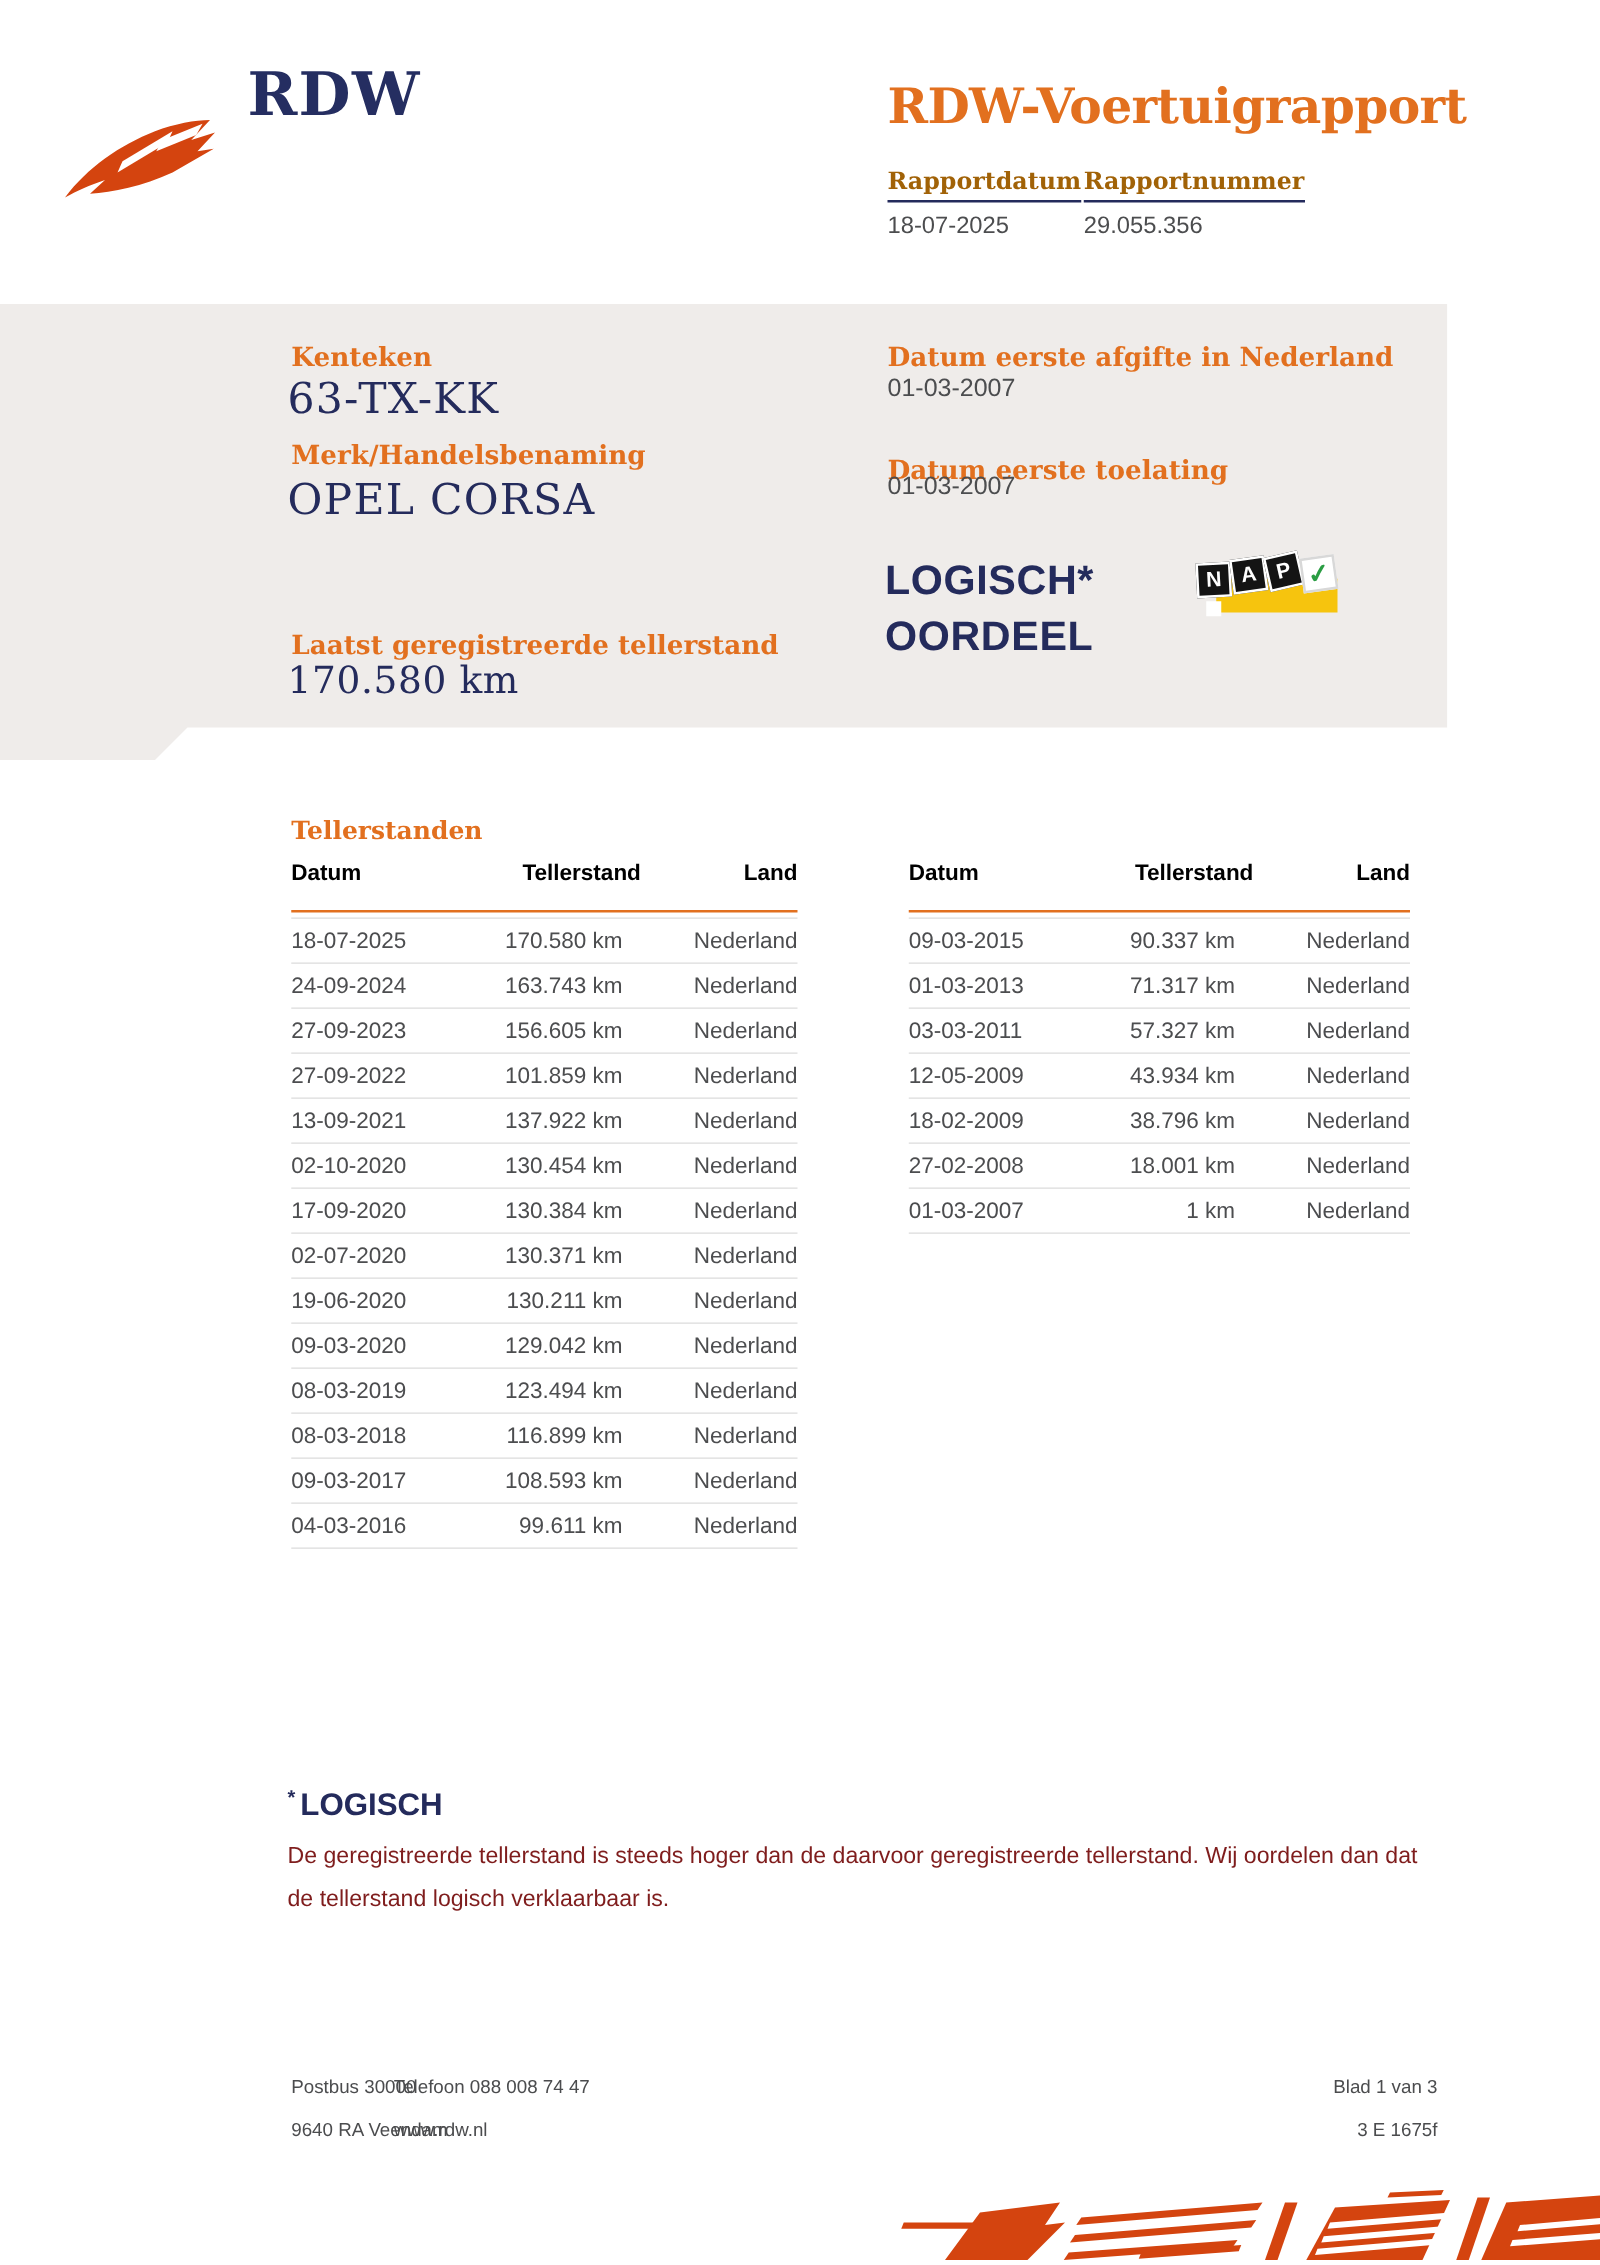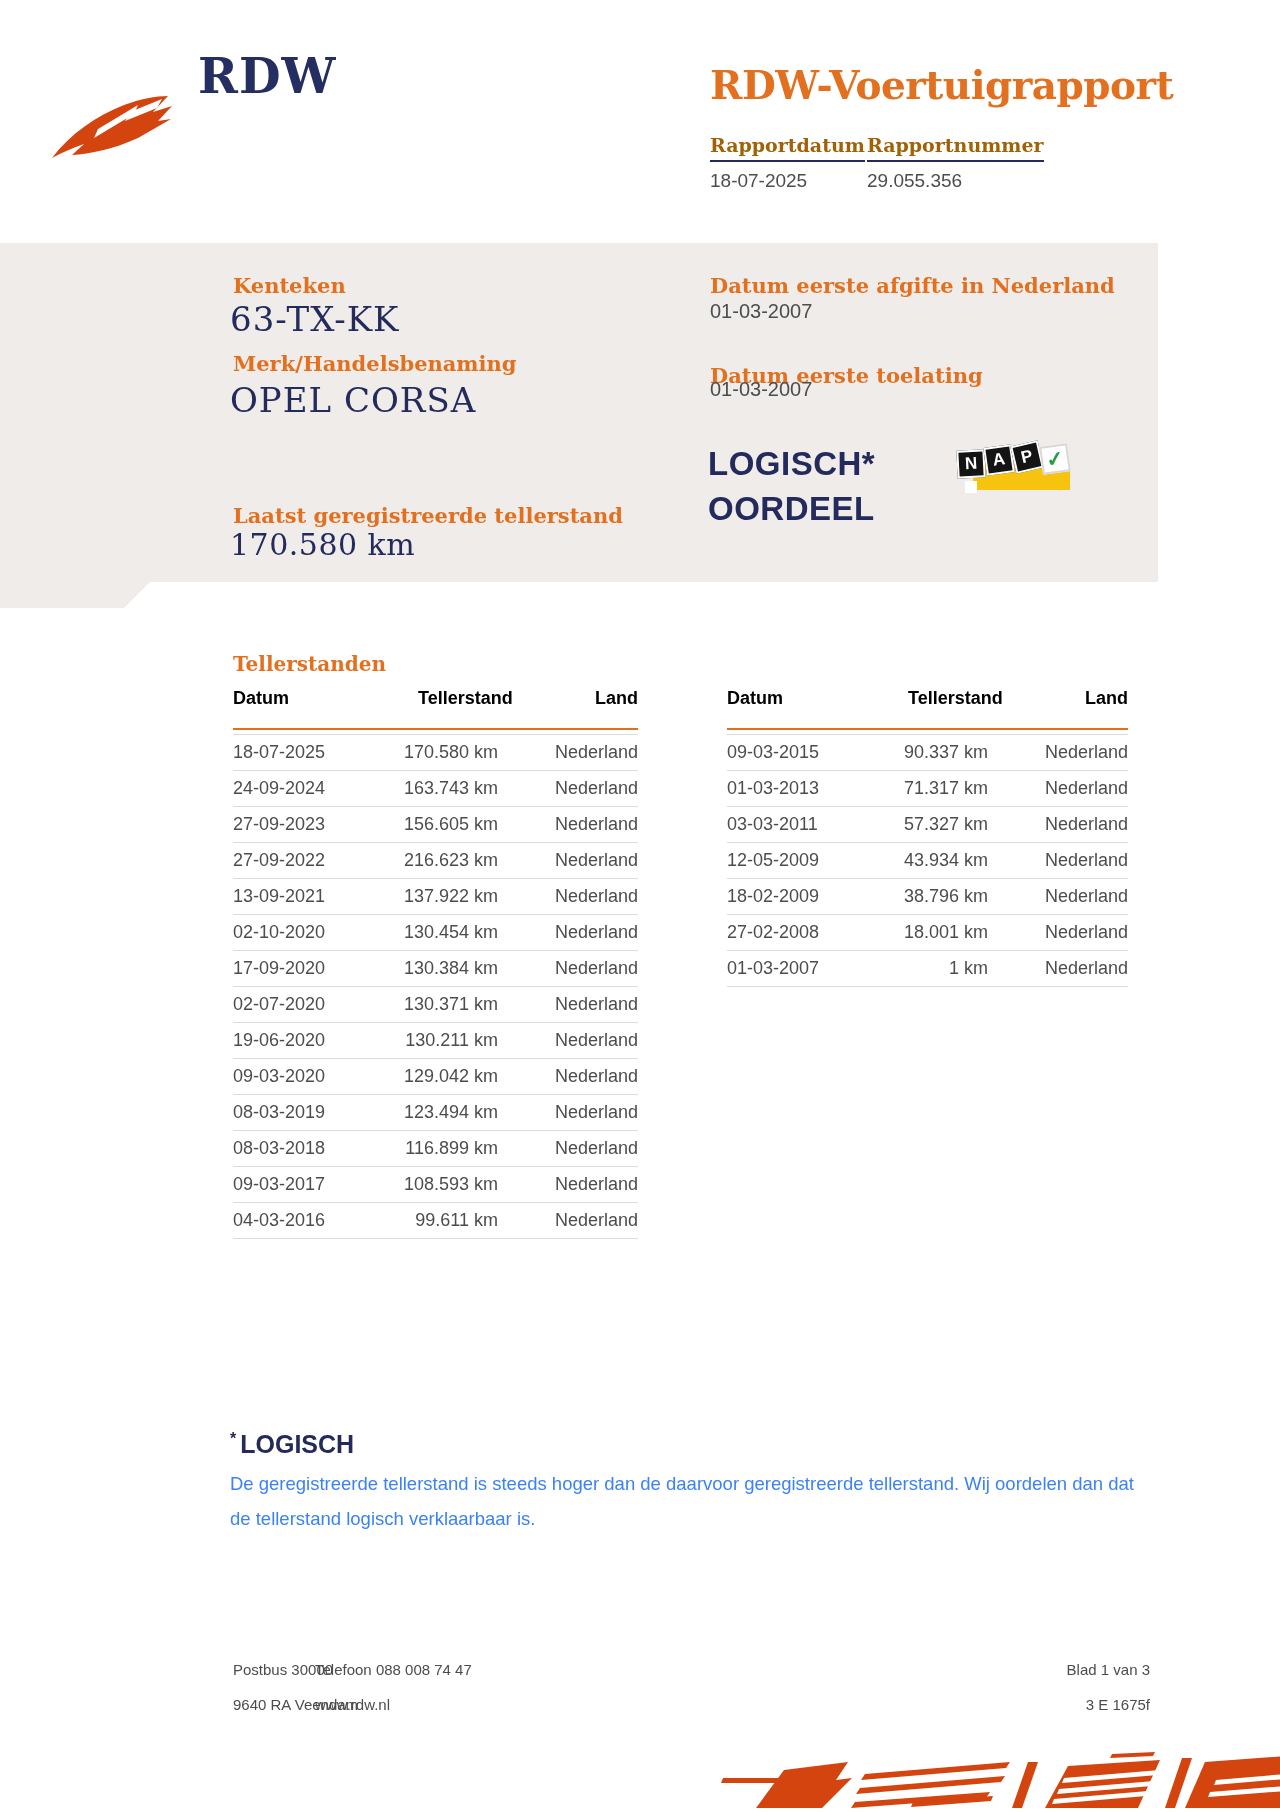--- a/index.html
+++ b/index.html
@@ -52,21 +52,21 @@
   .odo-r .odo-head,.odo-r .odo-row{grid-template-columns:166px 95px 140px;}
   .odo-head span:nth-child(2),.odo-head span:nth-child(3){text-align:right;margin-left:15px;}
   .odo-rows{margin-top:4px;border-bottom:1px solid #dcdcdc;}
   .odo-row{display:grid;border-top:1px solid #dcdcdc;height:35px;line-height:35px;
            font-size:18px;color:#4c4d4f;}
   .odo-row span:nth-child(2),.odo-row span:nth-child(3){text-align:right;}
 
   
   .note-head{left:230px;top:1430px;font-weight:700;font-size:25px;color:#242b5c;text-align:center;}
   .note-head .ast{font-size:16px;vertical-align:9px;margin-right:4px;}
-  .note-text{left:230px;top:1466px;width:925px;font-size:18.5px;line-height:35px;color:#3b82f6;}
+  .note-text{left:230px;top:1466px;width:925px;font-size:18.5px;line-height:35px;color:#7f1d1d;}
 
   
   .foot{font-size:15px;color:#4b4c4e;line-height:15px;}
   .foot div+div{margin-top:20px;}
   .f1{left:233px;top:1662px;} .f2{left:315px;top:1662px;}
   .f3{right:130px;top:1662px;text-align:right;}
 
   
   .feather{left:50px;top:72px;}
   .motif{right:0;bottom:0;}
@@ -142,21 +142,21 @@
         <span>163.743 km</span>
         <span>Nederland</span>
       </div>
       <div class="odo-row">
         <span>27-09-2023</span>
         <span>156.605 km</span>
         <span>Nederland</span>
       </div>
       <div class="odo-row">
         <span>27-09-2022</span>
-        <span>216.623 km</span>
+        <span>101.859 km</span>
         <span>Nederland</span>
       </div>
       <div class="odo-row">
         <span>13-09-2021</span>
         <span>137.922 km</span>
         <span>Nederland</span>
       </div>
       <div class="odo-row">
         <span>02-10-2020</span>
         <span>130.454 km</span>

